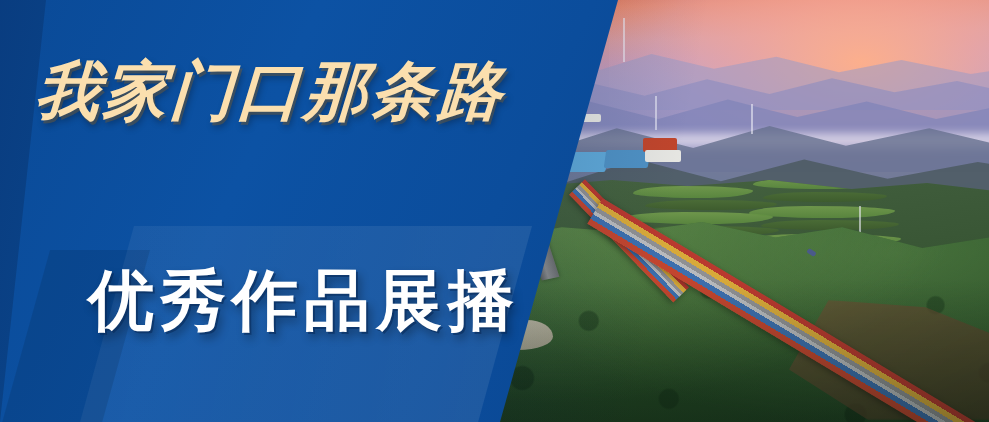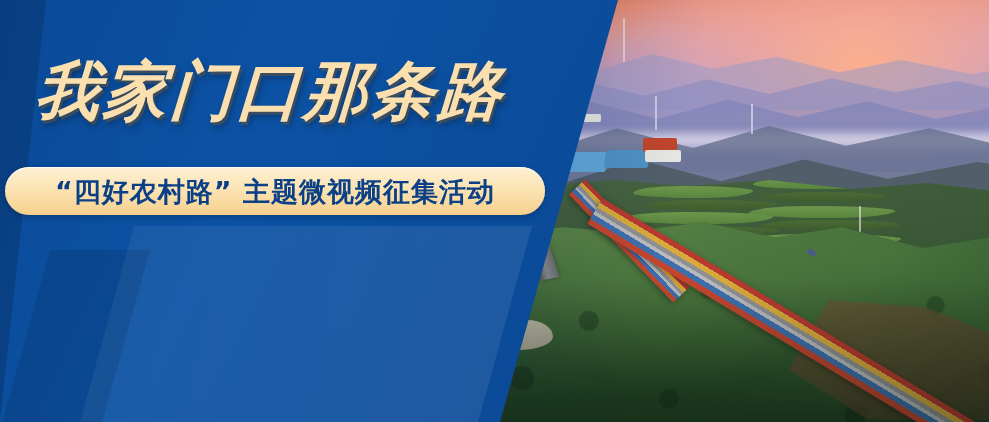--- a/index.html
+++ b/index.html
@@ -335,19 +335,17 @@
   <div class="blue-panel">
     <div class="panel-stripe"></div>
     <div class="panel-stripe2"></div>
     <div class="panel-dark-left"></div>
   </div>
 
   <div class="content">
 
     <div class="title-main">我家门口那条路</div>
 
-    <div class="pill">
-      <span class="pill-text">“四好农村路” 主题微视频征集活动</span>
-    </div>
-
+
+    <div class="title-sub">优秀作品展播</div>
   </div>
 
 </div>
 
 </body></html>

